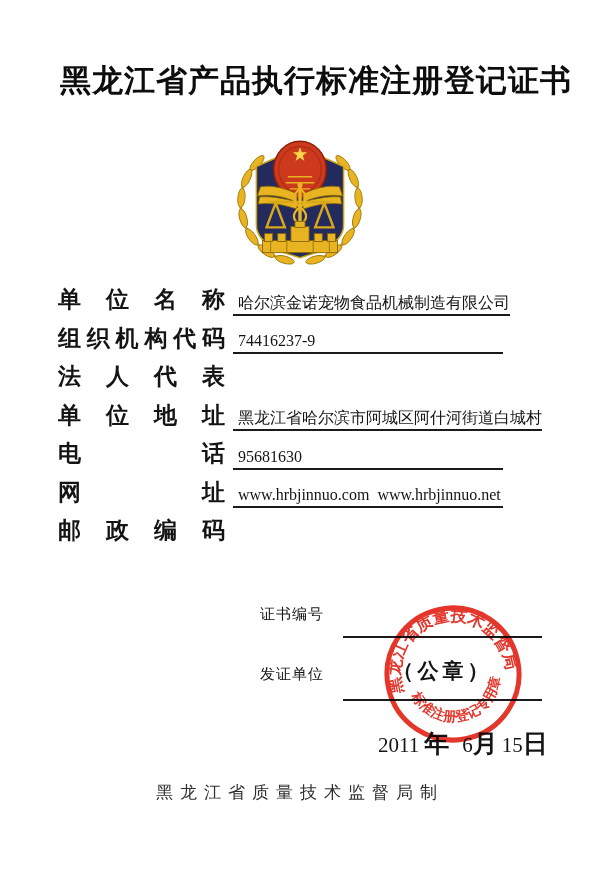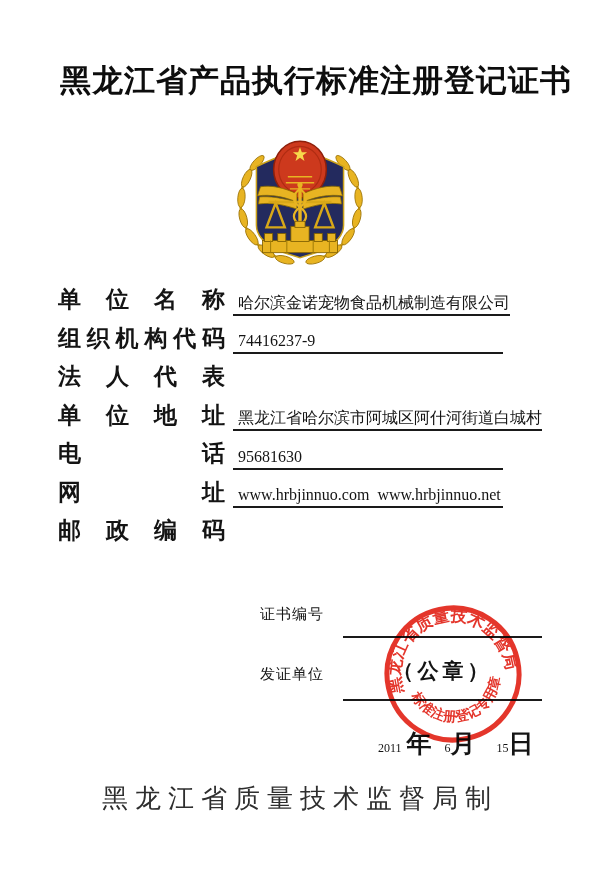--- a/index.html
+++ b/index.html
@@ -34,30 +34,30 @@
   .cert-line{position:absolute;width:199px;height:2px;background:#1a1a1a;}
   .issuer-value{
     position:absolute;left:343px;top:657px;width:199px;text-align:center;
     font-size:21px;font-weight:bold;letter-spacing:4px;white-space:nowrap;
   }
   
   .date-line{
     position:absolute;left:378px;top:727px;width:200px;
     display:flex;align-items:baseline;white-space:nowrap;
   }
-  .date-num{font-size:12px;}
+  .date-num{font-size:21px;}
   .date-unit{font-size:25px;font-weight:bold;}
-  .gap-a{margin-left:5px}.gap-b{margin-left:13px}.gap-c{margin-left:21px}
+  .gap-a{margin-left:5px}.gap-b{margin-left:13px}.gap-c{margin-left:4px}
   
   .seal{position:absolute;left:383px;top:604px;width:140px;height:140px;
         mix-blend-mode:multiply;opacity:.93;}
   
   .footer{
     position:absolute;top:781px;left:0;width:600px;text-align:center;
-    font-size:26px;letter-spacing:7px;color:#2e2e2e;white-space:nowrap;
+    font-size:17px;letter-spacing:7px;color:#2e2e2e;white-space:nowrap;
   }
 </style>
 </head>
 <body>
 
 <div class="page">
 
   <div class="title">黑龙江省产品执行标准注册登记证书</div>
 
   <svg class="emblem" viewBox="0 0 150 134">

